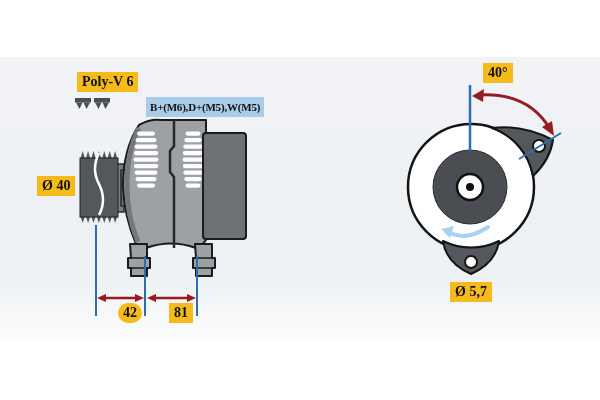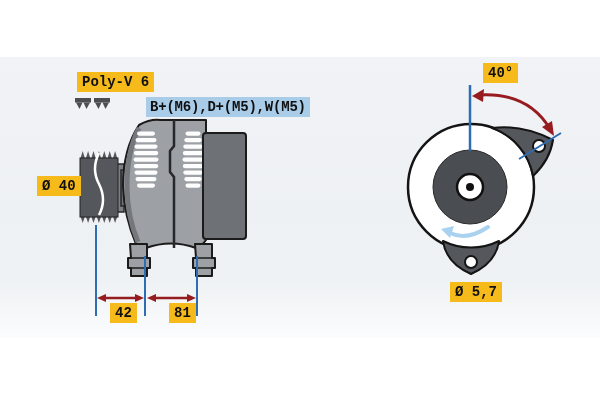--- a/index.html
+++ b/index.html
@@ -1,24 +1,24 @@
 <!DOCTYPE html>
 <html><head>
 <meta charset="utf-8">
 <style>
   html,body{margin:0;padding:0;background:#fff;}
   .stage{position:relative;width:600px;height:400px;background:#ffffff;overflow:hidden;
-         font-family:Liberation Mono, monospace;}
+         font-family:Liberation Serif, serif;}
   .band{position:absolute;left:0;top:57px;width:600px;height:281px;
         background:linear-gradient(180deg,#f1f3f6 0%,#eef1f4 55%,#eff2f4 80%,#fbfcfd 100%);}
   .draw{position:absolute;left:0;top:0;}
   .lbl{position:absolute;background:#F6BA1B;color:#101010;
        font-weight:700;font-size:14px;line-height:16px;padding:2px 5px;white-space:nowrap;}
   .lbl-blue{position:absolute;background:#A9CDE9;color:#101010;
-       font-weight:700;font-size:14px;line-height:16px;padding:2px 4px;white-space:nowrap;letter-spacing:-0.2px;}
+       font-weight:700;font-size:11px;line-height:16px;padding:2px 4px;white-space:nowrap;letter-spacing:-0.2px;}
   .icon-wrap{position:absolute;left:75px;top:98px;}
 </style>
 </head>
 <body>
 
 <div class="stage">
   <div class="band"></div>
 
   <svg class="draw" width="600" height="400" viewBox="0 0 600 400">
 
@@ -130,17 +130,17 @@
     <g fill="#4A4D51" transform="translate(19,0)">
       <rect x="0" y="0" width="16" height="4.5"></rect>
       <polygon points="1,4.5 7.5,4.5 4.5,11"></polygon>
       <polygon points="8.5,4.5 15,4.5 11.5,11"></polygon>
     </g>
   </svg>
 
   <div class="lbl" style="left:77px;top:72px;">Poly-V 6</div>
   <div class="lbl-blue" style="left:146px;top:97px;">B+(M6),D+(M5),W(M5)</div>
   <div class="lbl" style="left:37px;top:176px;">Ø 40</div>
-  <div class="lbl" style="left:110px;top:303px;">42</div>
+  <div class="lbl" style="left:118px;top:303px;border-radius:10px;">42</div>
   <div class="lbl" style="left:169px;top:303px;text-align:center;">81</div>
   <div class="lbl" style="left:483px;top:63px;">40°</div>
   <div class="lbl" style="left:450px;top:282px;">Ø 5,7</div>
 </div>
 
 </body></html>

